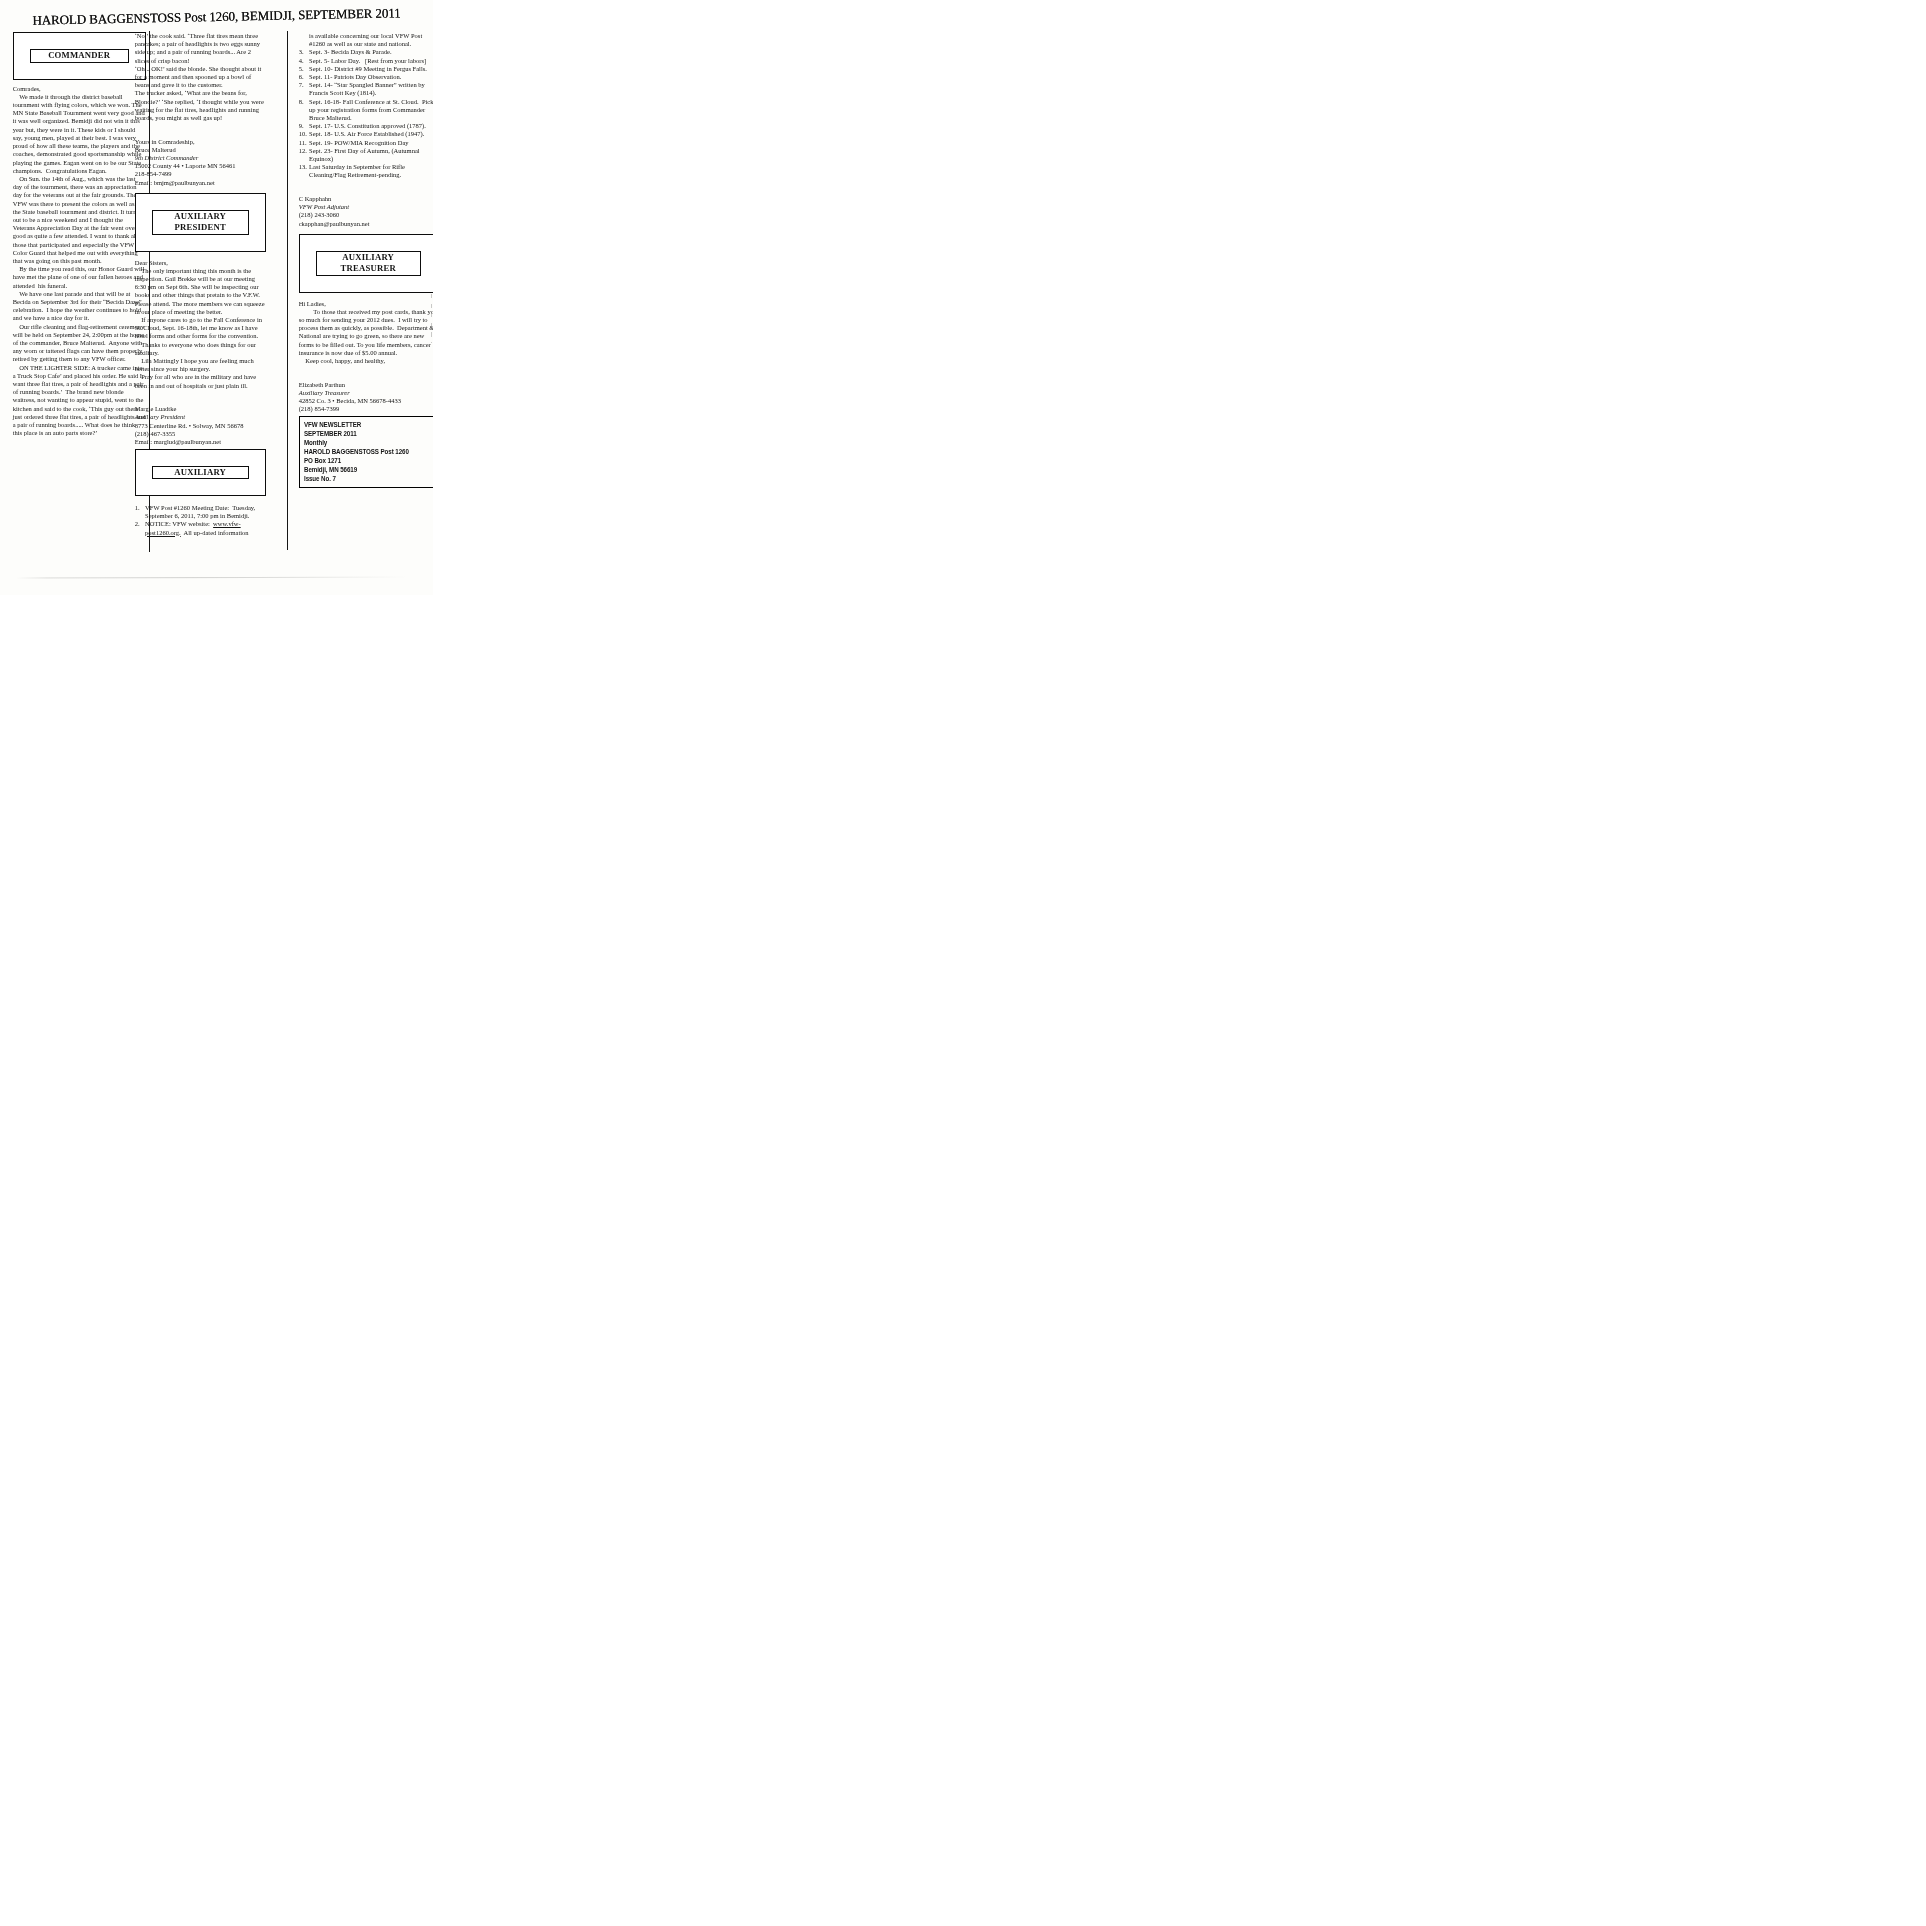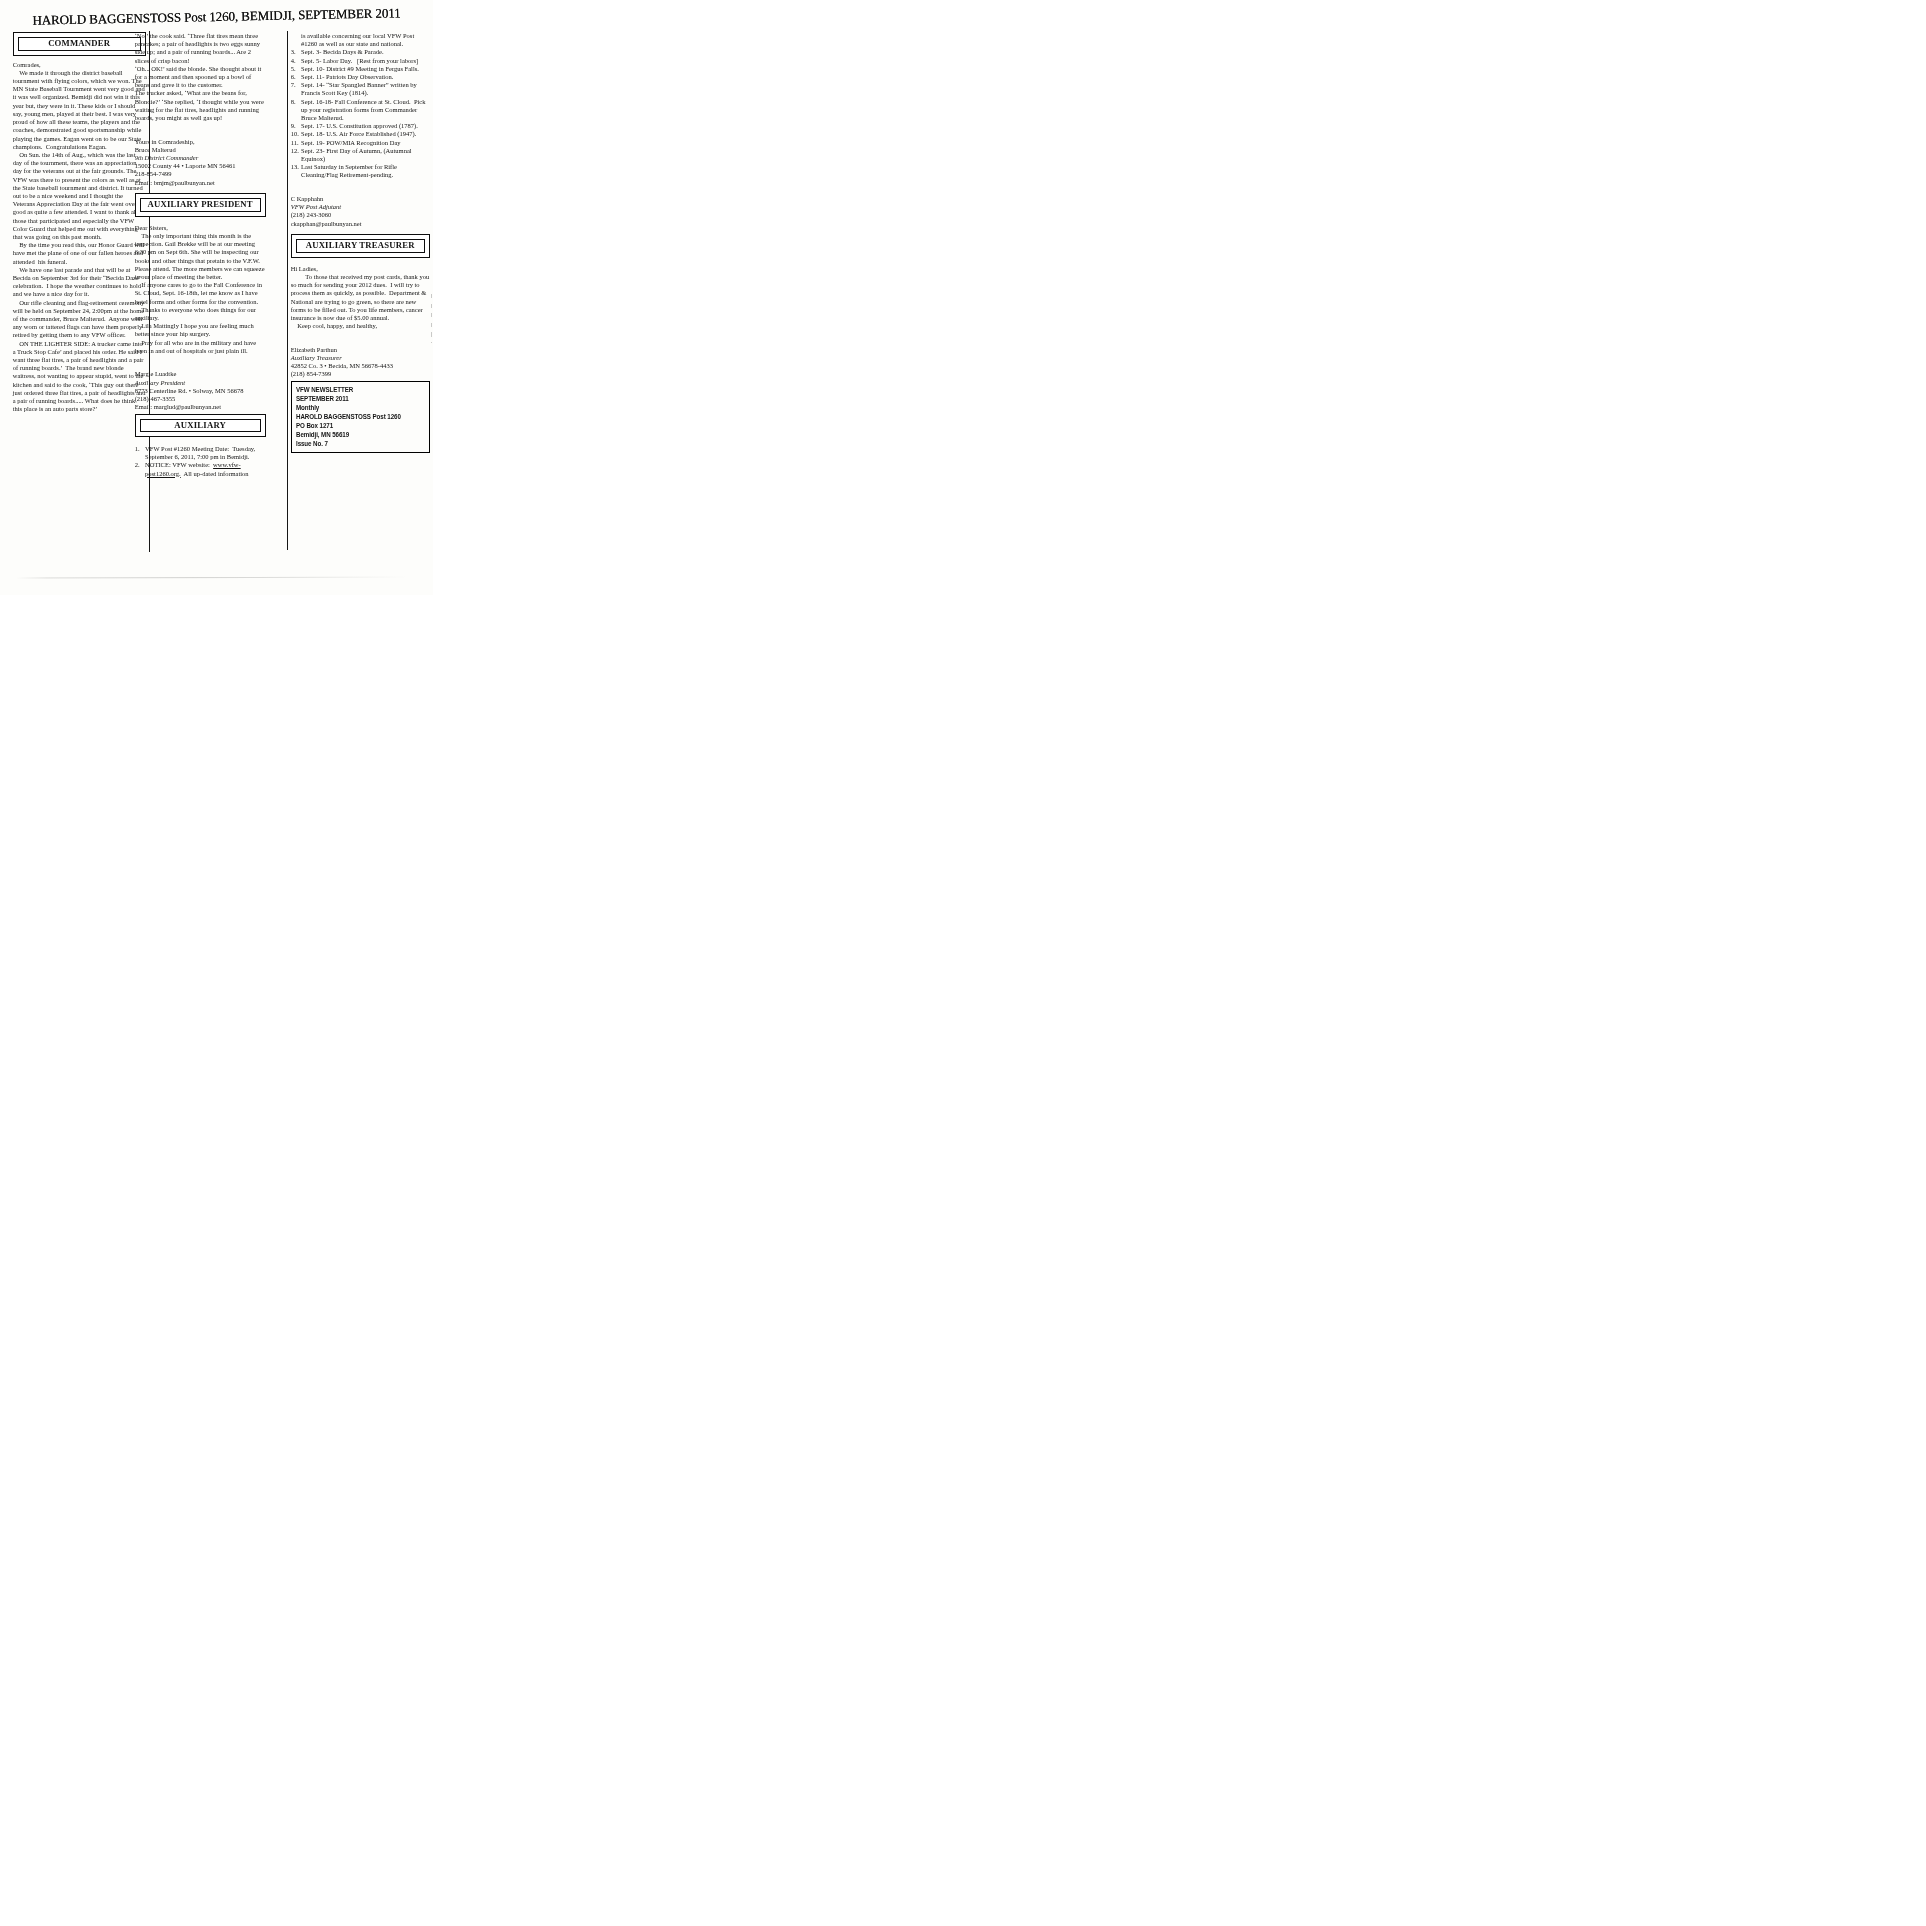--- a/index.html
+++ b/index.html
@@ -5,32 +5,32 @@
   html,body{margin:0;padding:0;background:#ffffff;}
   .page{position:relative;width:433px;height:595px;background:#fdfdfb;color:#141414;
         font-family:"Liberation Serif", serif;overflow:hidden;}
   .title{position:absolute;top:8.5px;left:0;width:100%;margin:0;text-align:center;
          font-size:13px;font-weight:400;letter-spacing:-0.1px;transform:rotate(-1.15deg);
          text-shadow:0.1px 0 0 currentColor;}
   .cols{position:absolute;top:32px;left:12.7px;width:419px;}
   .col{position:absolute;top:0;font-size:6.5px;line-height:8.2px;}
   .c1{left:0;width:133px;}
   .c2{left:122px;width:131px;}
-  .c3{left:278px;width:139px;}
+  .c3{left:286px;width:139px;}
   .divider{position:absolute;background:#161616;}
   .d1{left:136px;top:-0.8px;width:0.8px;height:521px;}
   .d2{left:274px;top:-0.8px;width:1.2px;height:519px;}
   p{margin:0;}
   .p{text-indent:6.5px;white-space:pre-wrap;}
   .p0{text-indent:0;}
   .indent-lg{text-indent:14.6px;}
   .sig{margin-top:15.4px;}
   .sig div{white-space:pre-wrap;}
   .it{font-style:italic;}
-  .hbox{border:1.2px solid #0d0d0d;padding:4px;margin:6.2px 0 7px;background:#fff;}
+  .hbox{border:1.2px solid #0d0d0d;padding:16px;margin:6.2px 0 7px;background:#fff;}
   .hbox-in{border:0.6px solid #0d0d0d;text-align:center;font-weight:bold;font-size:8.7px;
            line-height:1.25;padding:0 0 0.8px;letter-spacing:0.2px;}
   .c1 .hbox{margin-top:0;margin-bottom:5px;}
   .hbox-adj{margin-top:2.3px;margin-bottom:7.7px;}
   .oli{margin:0;padding-left:10.4px;text-indent:-10.4px;}
   .num{display:inline-block;width:10.4px;text-indent:0;white-space:pre;}
   .litext{white-space:pre-wrap;}
   .ulink{text-decoration:underline;}
   .cont{margin:0;padding-left:10.4px;white-space:pre-wrap;}
   .nbox{border:1.2px solid #000;margin-top:2.3px;padding:3.1px 3.9px 3.9px;

